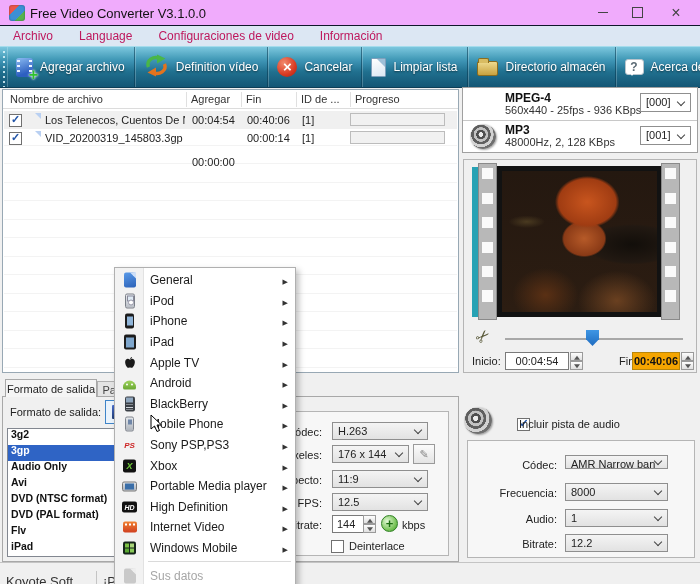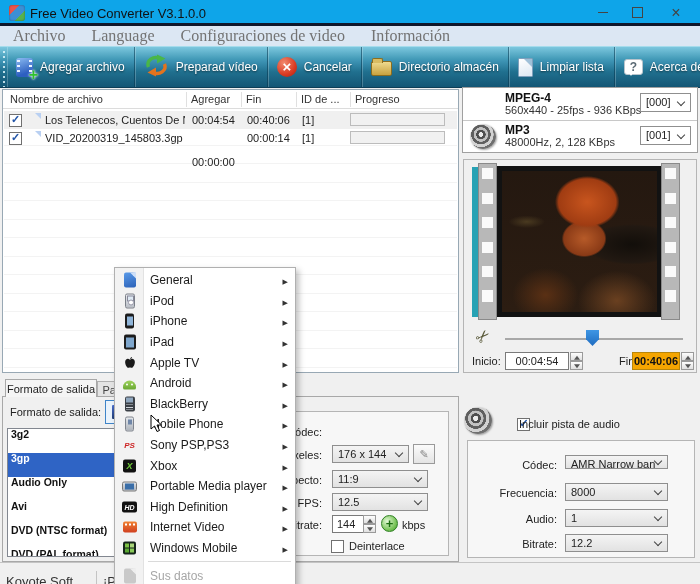--- a/index.html
+++ b/index.html
@@ -1,31 +1,31 @@
 <!DOCTYPE html>
 <html><head>
 <meta charset="utf-8">
 <style>
   html,body{margin:0;padding:0;background:#555;}
   .app{position:relative;width:700px;height:584px;overflow:hidden;background:#f0f0f0;
        font-family:"Liberation Sans",sans-serif;color:#222;box-sizing:border-box;}
   .app *{box-sizing:border-box;}
   .abs{position:absolute;}
   
-  .titlebar{position:absolute;left:0;top:0;width:700px;height:26px;background:#0ea5e9;border-bottom:3px solid #0f172a;text-align:right;}
+  .titlebar{position:absolute;left:0;top:0;width:700px;height:26px;background:#f0abfc;border-bottom:1px solid #0f172a;text-align:right;}
   .title-text{position:absolute;left:30px;top:6px;font-size:13px;color:#111;white-space:nowrap;}
   .appicon{position:absolute;left:9px;top:5px;width:16px;height:16px;border-radius:3px;
     background:linear-gradient(135deg,#e8554c 0 32%,#3d8fd4 32% 66%,#57b24f 66%);box-shadow:inset 0 0 2px rgba(0,0,0,.4);}
   .wbtn{position:absolute;top:0;width:34px;height:25px;display:flex;align-items:center;justify-content:center;color:#444;}
   .wmin::after{content:"";width:10px;border-top:1px solid #444;}
   .wmax::after{content:"";width:9px;height:9px;border:1px solid #444;}
   .wclose::after{content:"×";font-size:16px;line-height:1;color:#444;}
   
   .menubar{position:absolute;left:0;top:26px;width:700px;height:20px;background:#dce7f3;display:flex;align-items:center;}
-  .menu-item{padding:0 13px;font-size:16px;color:#737373;white-space:nowrap;font-family:Liberation Serif, serif;}
+  .menu-item{padding:0 13px;font-size:12px;color:#be185d;white-space:nowrap;}
   
   .toolbar{position:absolute;left:0;top:46px;width:700px;height:42px;display:flex;align-items:stretch;
     background:linear-gradient(180deg,#7cc7de 0%,#439bb8 30%,#3d93b4 35%,#20708f 62%,#145675 100%);
     border-top:1px solid #a5dcec;border-bottom:1px solid #0d3e57;}
   .tgrip{flex:0 0 7px;background:repeating-linear-gradient(180deg,rgba(230,250,255,.8) 0 2px,transparent 2px 5px);background-size:2px 100%;background-repeat:no-repeat;background-position:3px 4px;}
   .tbtn{display:flex;align-items:center;gap:7px;padding:0 9px;border-right:1px solid rgba(8,55,78,.55);
         box-shadow:inset 1px 0 0 rgba(255,255,255,.22);}
   .tbtn span.lbl{font-size:12px;color:#fff;text-shadow:0 1px 2px rgba(0,0,0,.55);white-space:nowrap;}
   .tb-ic{position:relative;flex:0 0 auto;}
   .tb-film{width:17px;height:19px;background:linear-gradient(160deg,#8cbcf2 0%,#2d5fc0 75%);border-radius:3px;}
@@ -107,21 +107,21 @@
     border:3px solid transparent;border-top:4px solid #555;}
   
   .llpanel{position:absolute;left:2px;top:396px;width:457px;height:166px;background:#f0f0f0;border:1px solid #a8a8a8;}
   .tab{position:absolute;font-size:11px;display:flex;align-items:center;justify-content:center;white-space:nowrap;}
   .tab.active{background:#f5f5f5;border:1px solid #a8a8a8;border-bottom:none;z-index:2;}
   .tab.inactive{background:#e4e4e4;border:1px solid #b0b0b0;border-bottom:none;color:#444;overflow:hidden;}
   .of-label{position:absolute;font-size:11px;color:#222;white-space:nowrap;}
   .of-btn{position:absolute;width:24px;height:24px;background:#eaf3fc;border:1px solid #3f84c8;display:flex;align-items:center;justify-content:center;}
   .of-btn i{width:11px;height:14px;background:linear-gradient(160deg,#4a6fd0,#16305e);border-radius:1px;}
   .listbox{position:absolute;background:#fff;border:1px solid #828790;overflow:hidden;}
-  .lb-item{height:24px;line-height:11.8px;font-size:10.5px;font-weight:bold;color:#111;padding:0 3px;white-space:nowrap;}
+  .lb-item{height:16px;line-height:11.8px;font-size:10.5px;font-weight:bold;color:#111;padding:0 3px;white-space:nowrap;}
   .lb-item.sel{background:#2f64c5;color:#fff;}
   
   .group{position:absolute;background:#f7f7f7;border:1px solid #b5b5b5;}
   .glabel{position:absolute;font-size:11px;color:#222;text-align:right;white-space:nowrap;}
   .small-btn{position:absolute;background:linear-gradient(#fbfbfb,#e4e4e4);border:1px solid #9a9a9a;
     display:flex;align-items:center;justify-content:center;font-size:11px;color:#888;}
   .plusbtn{position:absolute;width:17px;height:17px;border-radius:50%;border:1px solid #2e8022;
     background:radial-gradient(circle at 35% 35%,#e2f8d6,#7ac55a 62%,#3f9b2f);
     display:flex;align-items:center;justify-content:center;color:#1c6e12;font-weight:bold;font-size:13px;line-height:1;}
   .unit{position:absolute;font-size:11px;color:#222;}
@@ -207,33 +207,33 @@
     </div>
     <div class="tbtn" style="flex:0 0 127px;">
       <span class="tb-ic">
         <svg width="25" height="23" viewBox="0 0 25 23">
           <path d="M4.5 13 A 8 7 0 0 1 16 4.5" fill="none" stroke="#49b649" stroke-width="3.4"></path>
           <polygon points="13,0.5 21.5,4.5 13,9.5" fill="#49b649"></polygon>
           <path d="M20.5 10 A 8 7 0 0 1 9 18.5" fill="none" stroke="#e2731e" stroke-width="3.4"></path>
           <polygon points="12,13.5 3.5,18.5 12,22.5" fill="#e2731e"></polygon>
         </svg>
       </span>
-      <span class="lbl">Preparad vídeo</span>
+      <span class="lbl">Definition vídeo</span>
     </div>
     <div class="tbtn" style="flex:0 0 87px;">
       <span class="tb-ic tb-cancel"></span>
       <span class="lbl">Cancelar</span>
     </div>
+    <div class="tbtn" style="flex:0 0 106px;">
+      <span class="tb-ic tb-page"></span>
+      <span class="lbl">Limpiar lista</span>
+    </div>
     <div class="tbtn" style="flex:0 0 143px;">
       <span class="tb-ic tb-folder"></span>
       <span class="lbl">Directorio almacén</span>
-    </div>
-    <div class="tbtn" style="flex:0 0 106px;">
-      <span class="tb-ic tb-page"></span>
-      <span class="lbl">Limpiar lista</span>
     </div>
     <div class="tbtn" style="flex:1 1 auto;border-right:none;">
       <span class="tb-ic tb-about"></span>
       <span class="lbl">Acerca de</span>
     </div>
   </div>
 
   
   <div class="filelist">
     <div class="fl-rules"></div>
@@ -340,20 +340,23 @@
       <div class="lb-item">Flv</div>
       <div class="lb-item">iPad</div>
       <div class="lb-item">iPhone</div>
       <div class="lb-item">iPod</div>
     </div>
   </div>
 
   
   <div class="group" style="left:288px;top:411px;width:161px;height:145px;"></div>
   <span class="glabel" style="left:240px;top:426px;width:82px;">Códec:</span>
+  <div class="dd" style="left:332px;top:422px;width:96px;height:18px;">
+    <span>H.263</span>
+  </div>
   <span class="glabel" style="left:240px;top:449px;width:82px;">Píxeles:</span>
   <div class="dd" style="left:332px;top:445px;width:77px;height:18px;">
     <span>176 x 144</span>
   </div>
   <div class="small-btn" style="left:413px;top:444px;width:22px;height:20px;">✎</div>
   <span class="glabel" style="left:240px;top:474px;width:82px;">Aspecto:</span>
   <div class="dd" style="left:332px;top:470px;width:96px;height:18px;">
     <span>11:9</span>
   </div>
   <span class="glabel" style="left:240px;top:497px;width:82px;">FPS:</span>

